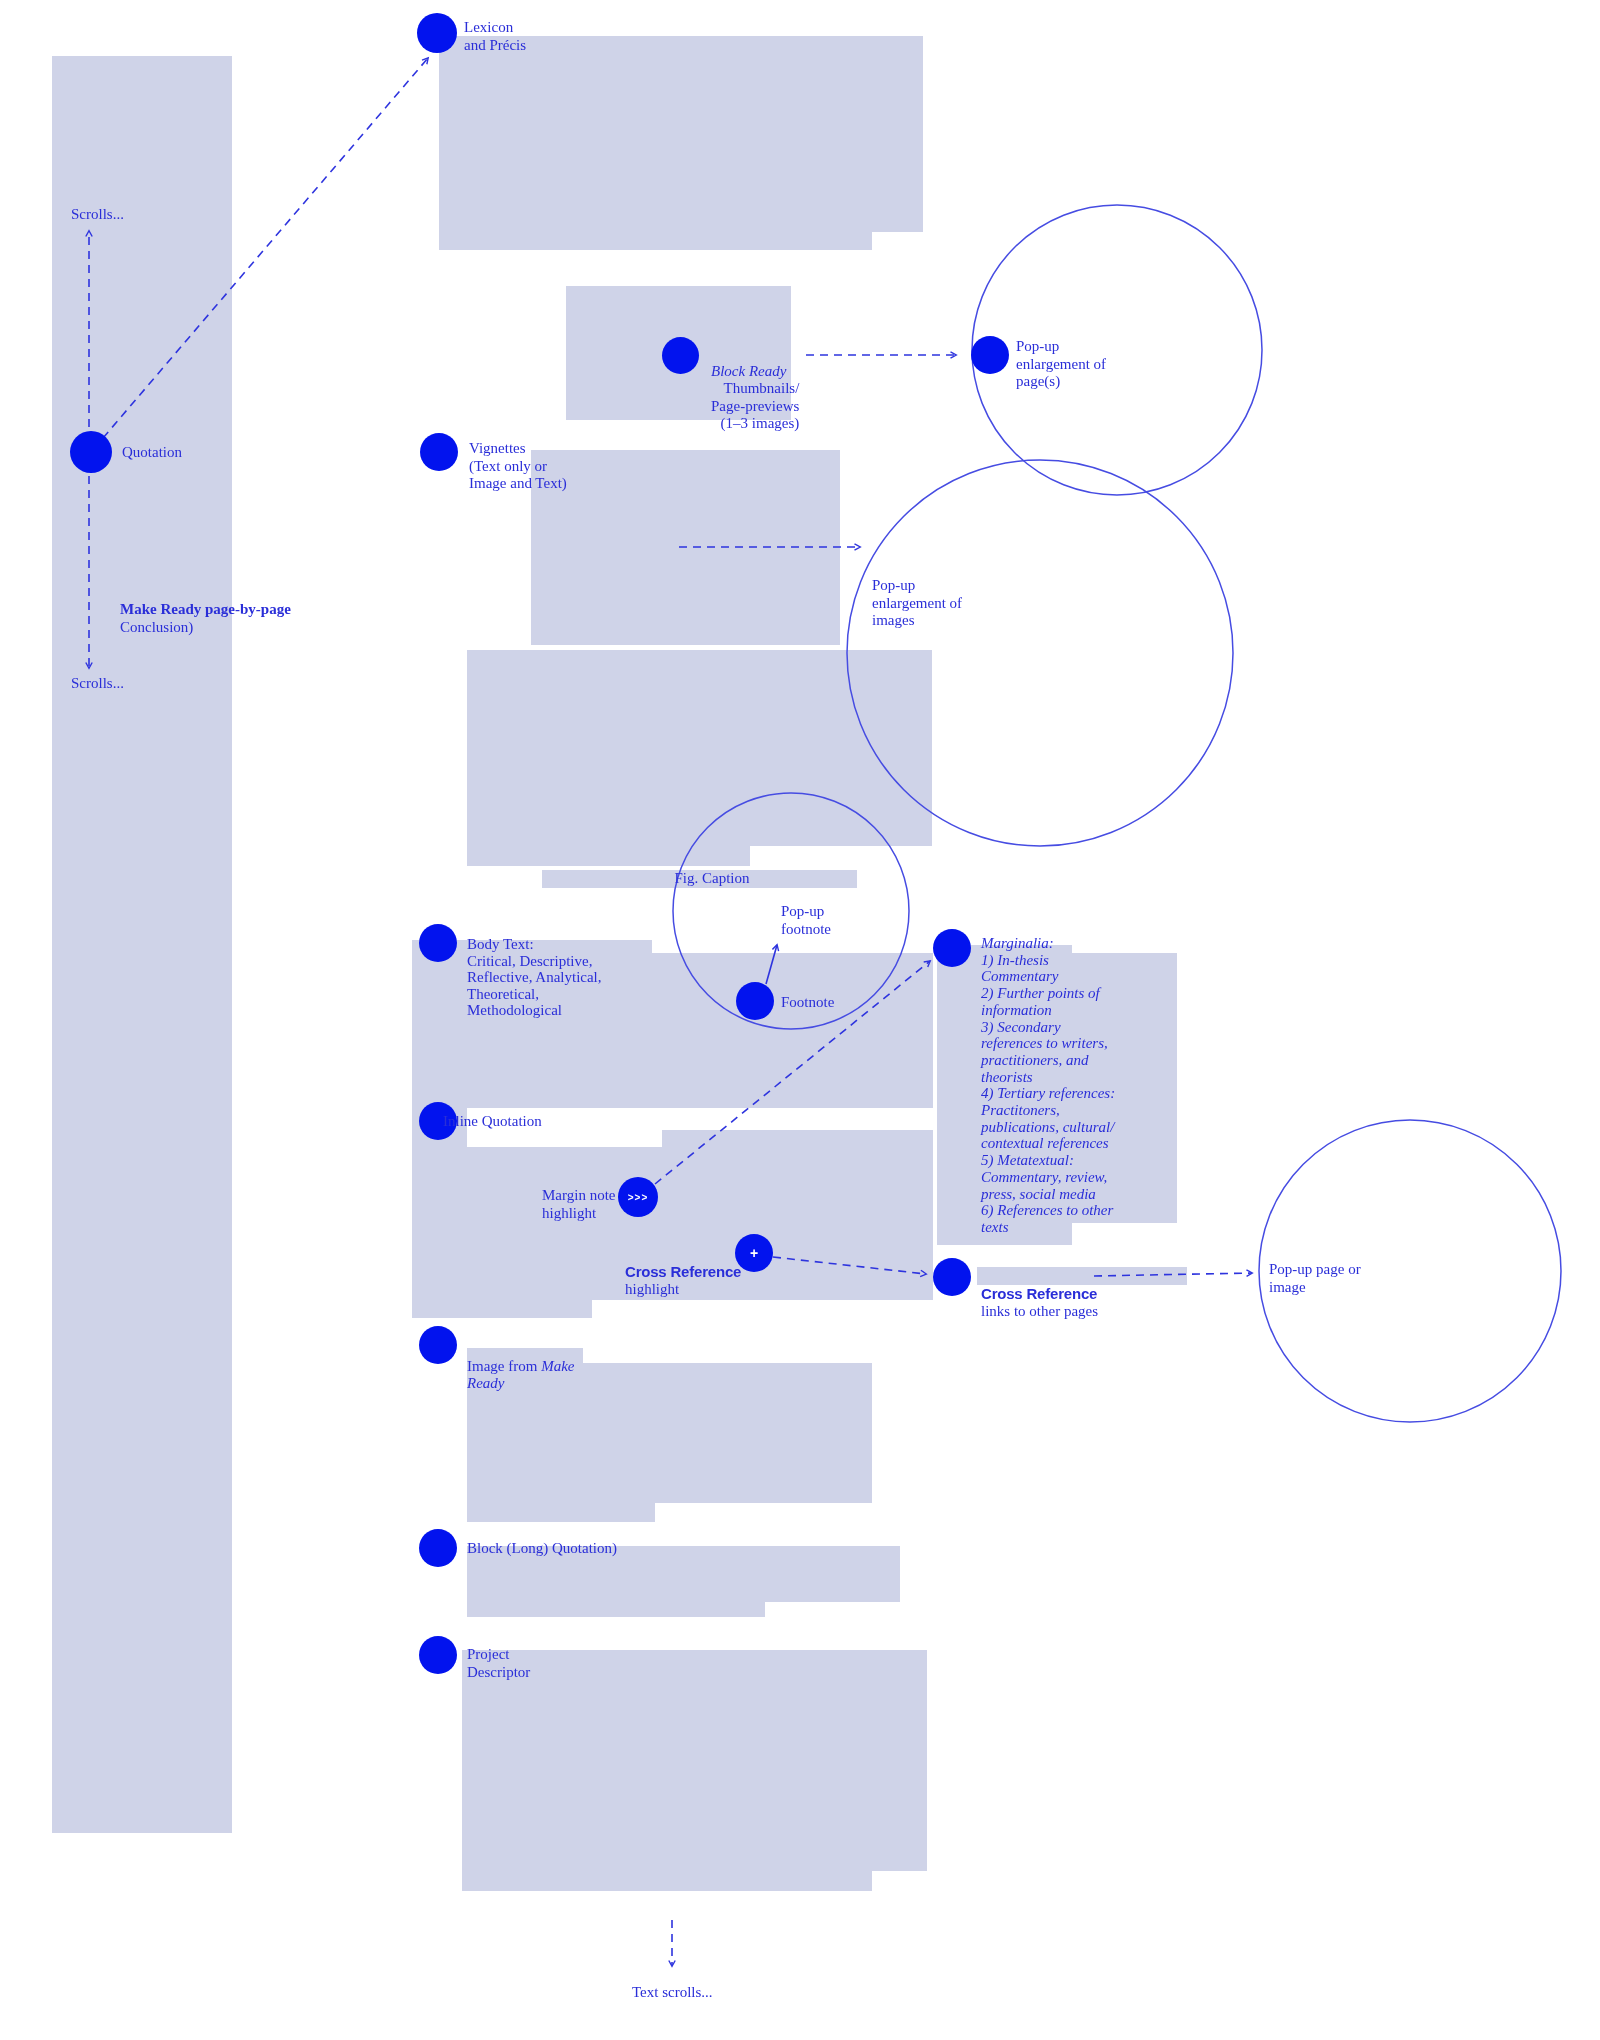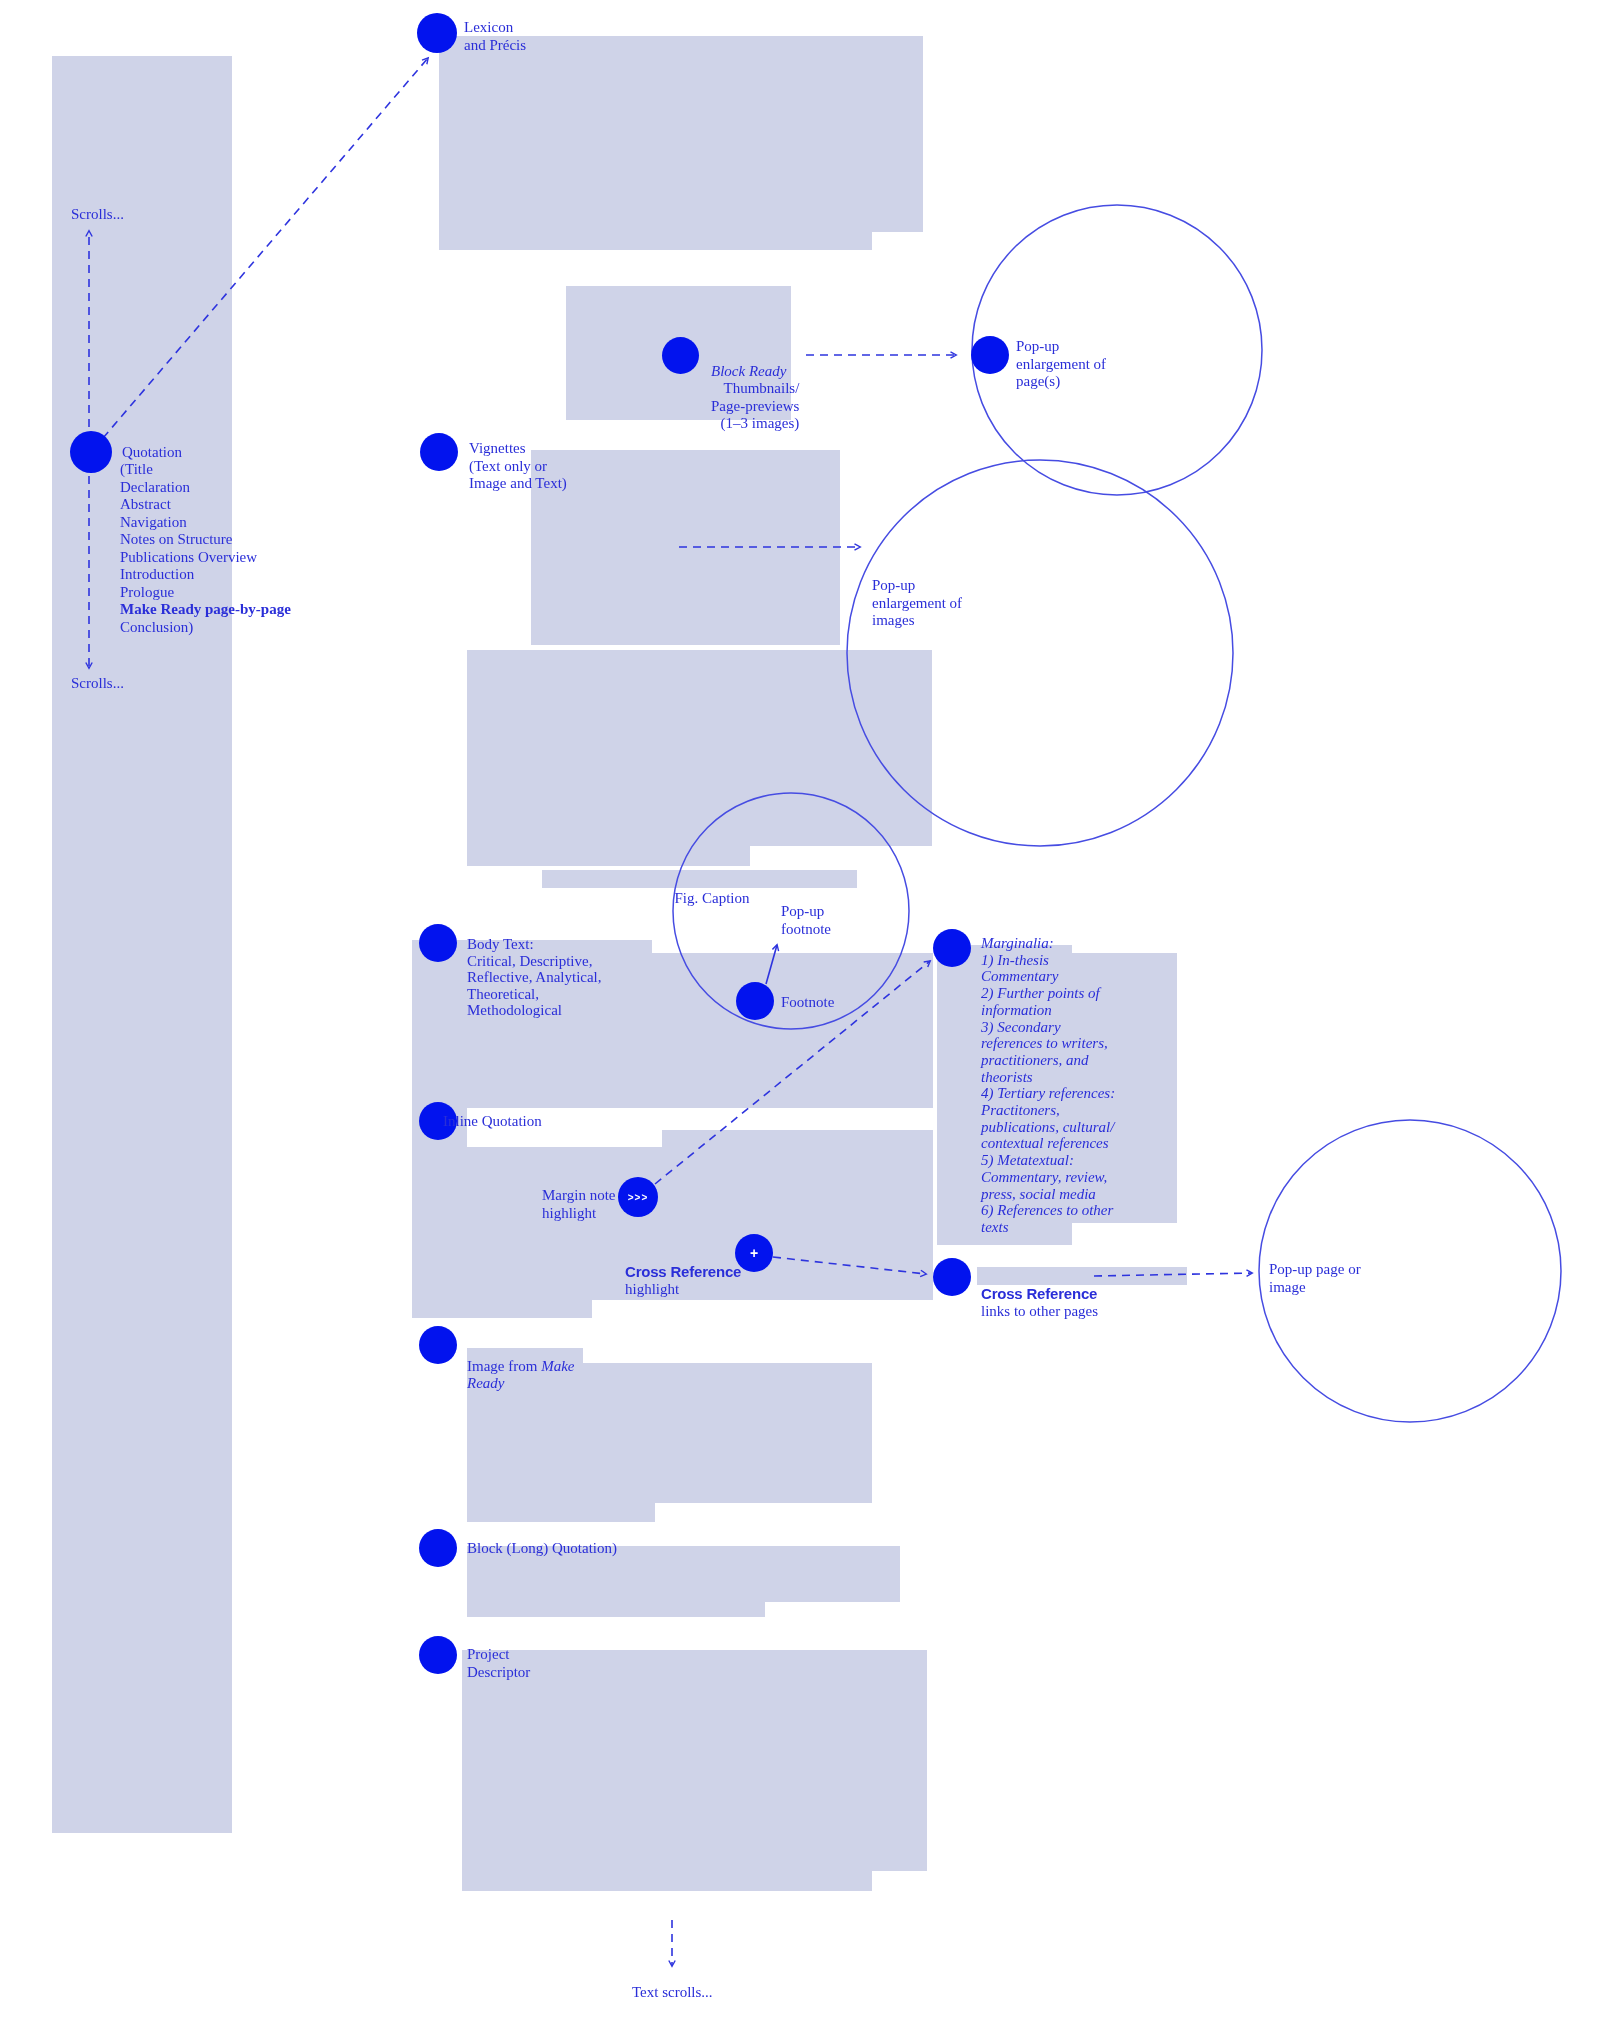--- a/index.html
+++ b/index.html
@@ -91,28 +91,20 @@
   <div class="dot glyph" style="left:735px;top:1234px;width:38px;height:38px;font-size:14px;">+</div>
   <div class="dot" style="left:933px;top:929px;width:38px;height:38px;"></div>
   <div class="dot" style="left:933px;top:1258px;width:38px;height:38px;"></div>
   <div class="dot" style="left:419px;top:1326px;width:38px;height:38px;"></div>
   <div class="dot" style="left:419px;top:1529px;width:38px;height:38px;"></div>
   <div class="dot" style="left:419px;top:1636px;width:38px;height:38px;"></div>
 
   <div class="label" style="left:71px;top:206px;">Scrolls...</div>
   <div class="label" style="left:71px;top:675px;">Scrolls...</div>
   <div class="label" style="left:122px;top:444px;">Quotation</div>
-  <div class="label" style="left:120px;top:461px;">(Title
-Declaration
-Abstract
-Navigation
-Notes on Structure
-Publications Overview
-Introduction
-Prologue</div>
   <div class="label b" style="left:120px;top:601px;">Make Ready page-by-page</div>
   <div class="label" style="left:120px;top:619px;">Conclusion)</div>
 
   <div class="label" style="left:464px;top:19px;">Lexicon
 and Précis</div>
 
   <div class="label" style="left:711px;top:345px;">
     <span class="it">Block Ready</span><span style="display:block;text-align:right;">Thumbnails/
 Page-previews
 (1–3 images)</span>
@@ -121,21 +113,21 @@
 enlargement of
 page(s)</div>
 
   <div class="label" style="left:469px;top:440px;">Vignettes
 (Text only or
 Image and Text)</div>
   <div class="label" style="left:872px;top:577px;">Pop-up
 enlargement of
 images</div>
 
-  <div class="label center" style="left:542px;top:890px;width:340px;">Fig. Caption</div>
+  <div class="label center" style="left:542px;top:870px;width:340px;">Fig. Caption</div>
   <div class="label" style="left:781px;top:903px;">Pop-up
 footnote</div>
   <div class="label" style="left:781px;top:994px;">Footnote</div>
 
   <div class="label tight" style="left:467px;top:936px;">Body Text:
 Critical, Descriptive,
 Reflective, Analytical,
 Theoretical,
 Methodological</div>
   <div class="label" style="left:443px;top:1113px;">Inline Quotation</div>

